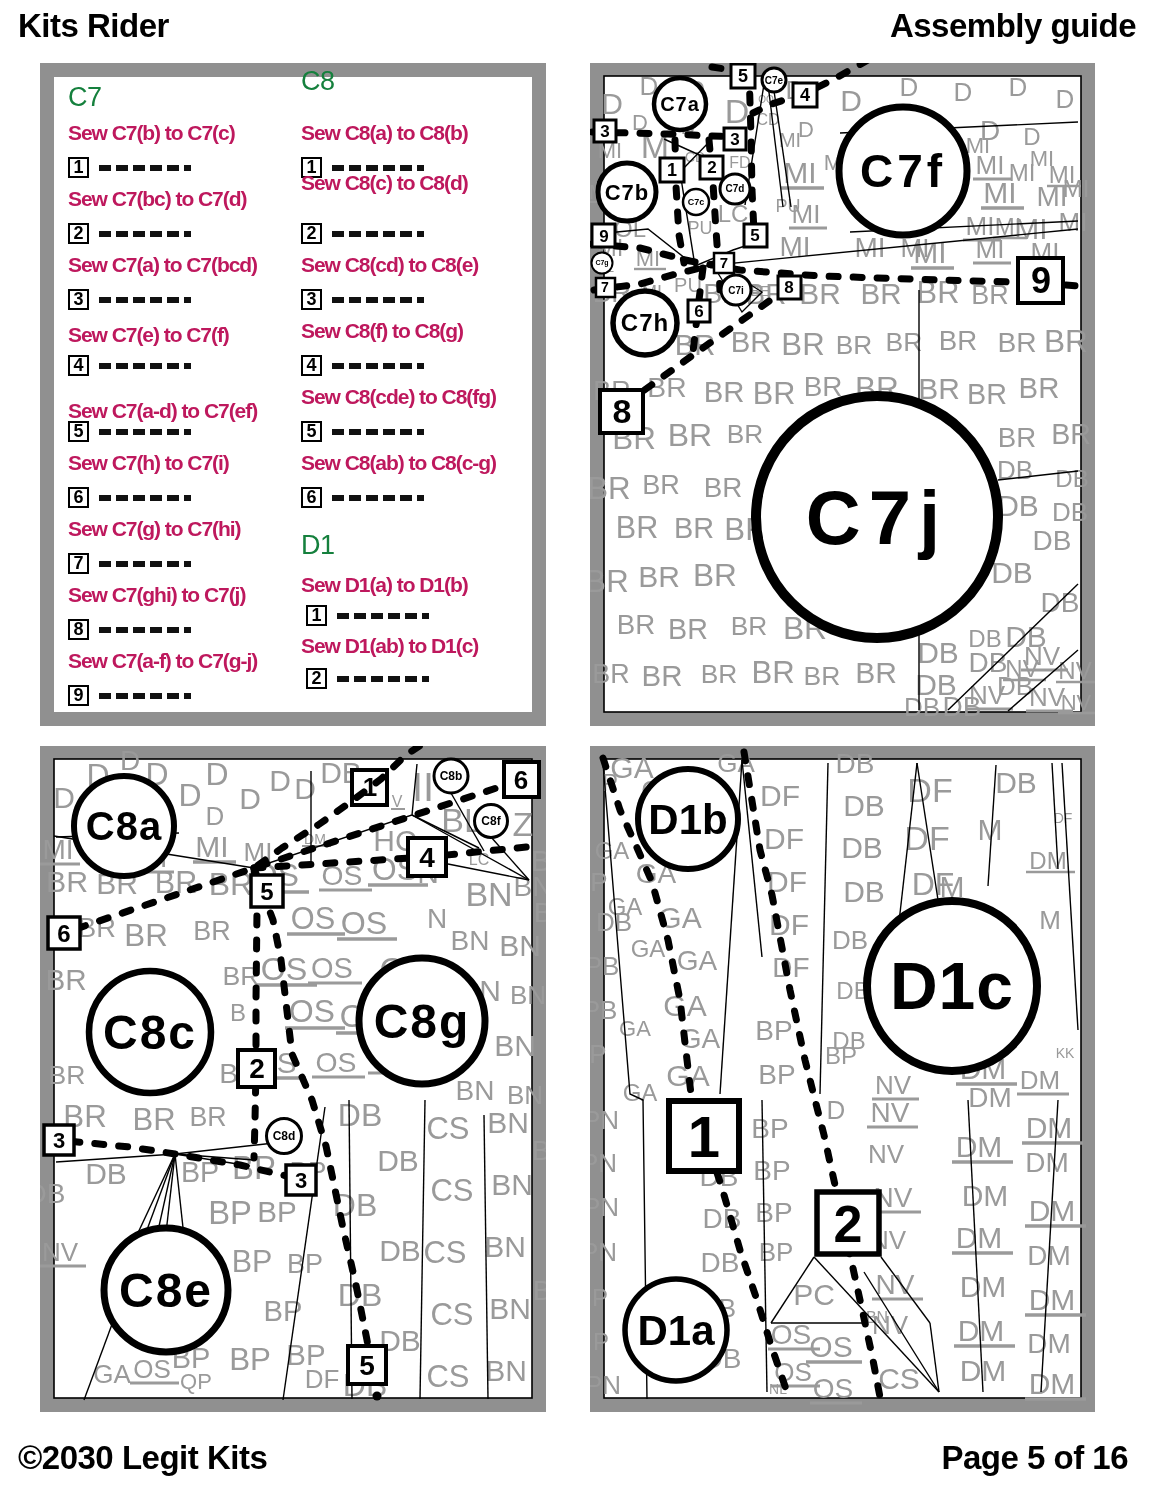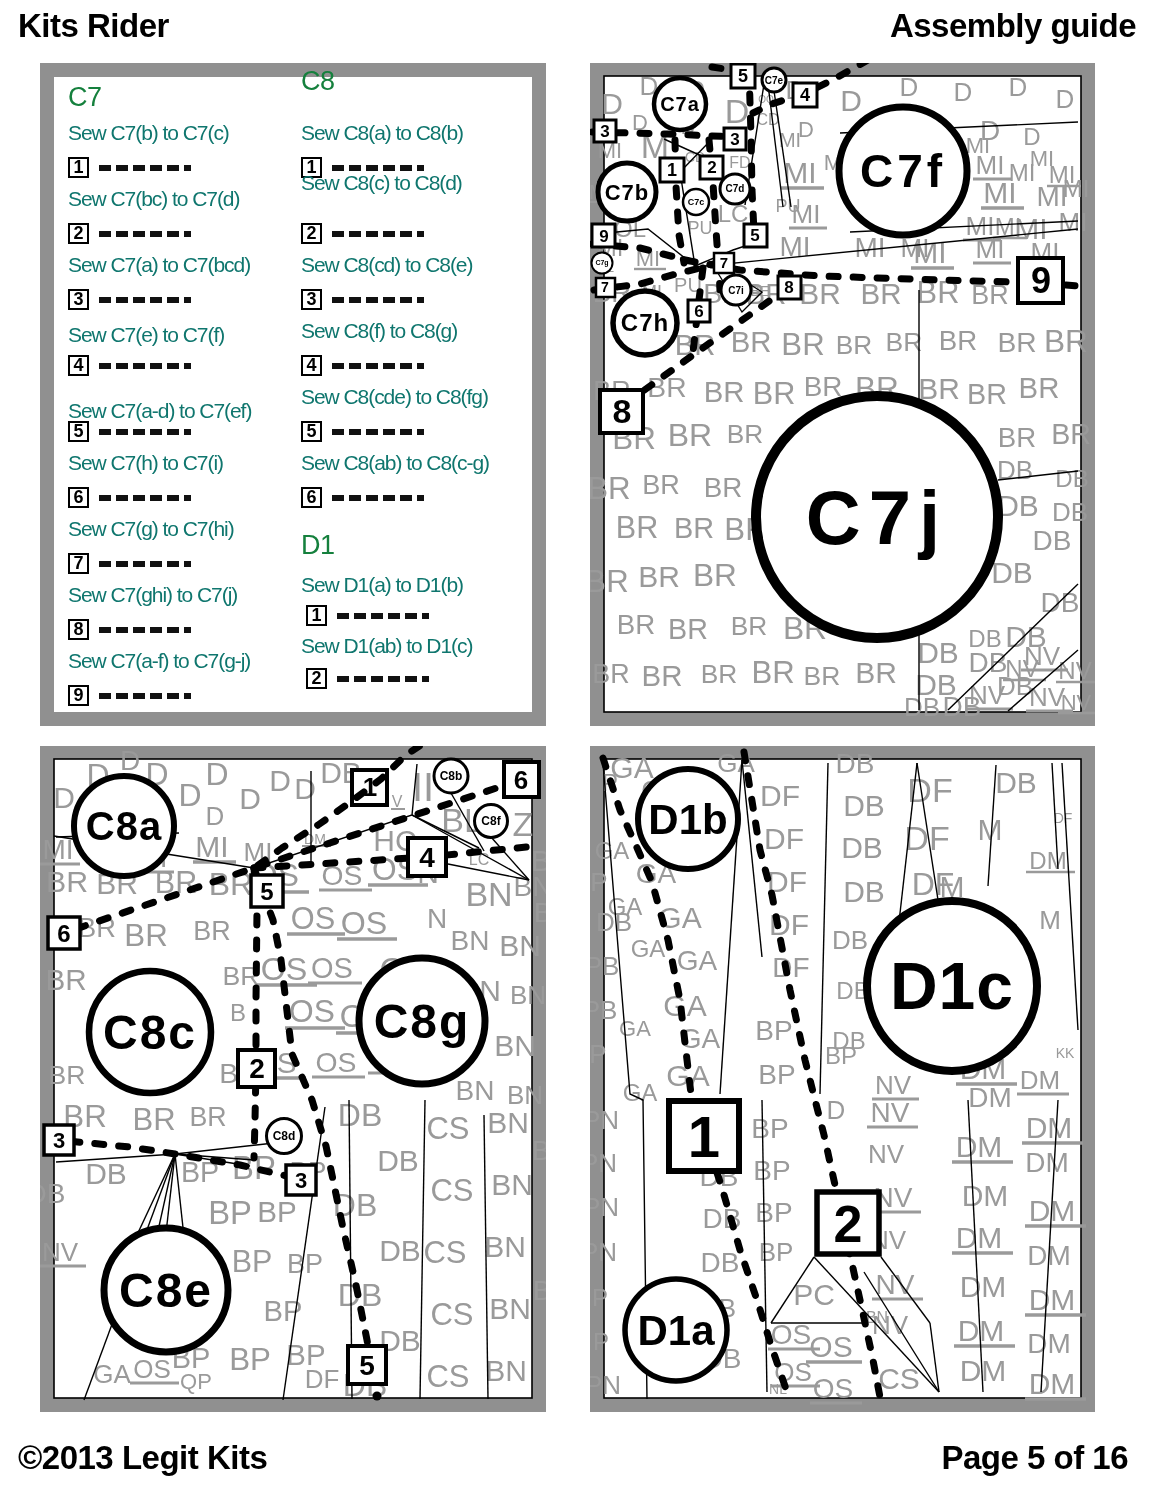--- a/index.html
+++ b/index.html
@@ -1,27 +1,27 @@
 <!DOCTYPE html>
 <html><head><meta charset="utf-8"><style>
 html,body{margin:0;padding:0;background:#fff;width:1154px;height:1490px;overflow:hidden}
 body{font-family:"Liberation Sans",sans-serif;position:relative}
 .hd{position:absolute;font-weight:bold;font-size:33px;line-height:1;color:#000;letter-spacing:-0.5px}
 .ttl{position:absolute;font-weight:normal;font-size:27px;line-height:1;color:#15803d;letter-spacing:-0.5px}
-.ins{position:absolute;font-weight:normal;font-size:21px;line-height:1;color:#0f766e;letter-spacing:-1.05px}
+.ins{position:absolute;font-weight:bold;font-size:21px;line-height:1;color:#be185d;letter-spacing:-1.05px}
 .nb{position:absolute;width:17px;height:17px;border:2.4px solid #000;background:#fff;
     font-weight:bold;font-size:18px;line-height:17.5px;text-align:center;color:#000}
 .dsh{position:absolute;height:6px;background:repeating-linear-gradient(90deg,#111 0 12px,transparent 12px 17px)}
 </style></head><body>
 
 <div class="hd" style="left:18px;top:9px">Kits Rider</div>
 
 <div class="hd" style="right:18px;top:9px">Assembly guide</div>
 
-<div class="hd" style="left:18px;top:1441px">©2013 Legit Kits</div>
+<div class="hd" style="left:18px;top:1441px">©2030 Legit Kits</div>
 
 <div class="hd" style="right:26px;top:1441px">Page 5 of 16</div>
 
 <div style="position:absolute;left:40px;top:63px;width:506px;height:663px;border:14px solid #909090;box-sizing:border-box;background:#fff"></div>
 
 <div class="ttl" style="left:68px;top:84px">C7</div>
 <div class="ins" style="left:68px;top:122px">Sew C7(b) to C7(c)</div>
 <div class="nb" style="left:68px;top:157px">1</div>
 <div class="dsh" style="left:99px;top:165px;width:92px"></div>
 <div class="ins" style="left:68px;top:188px">Sew C7(bc) to C7(d)</div>

